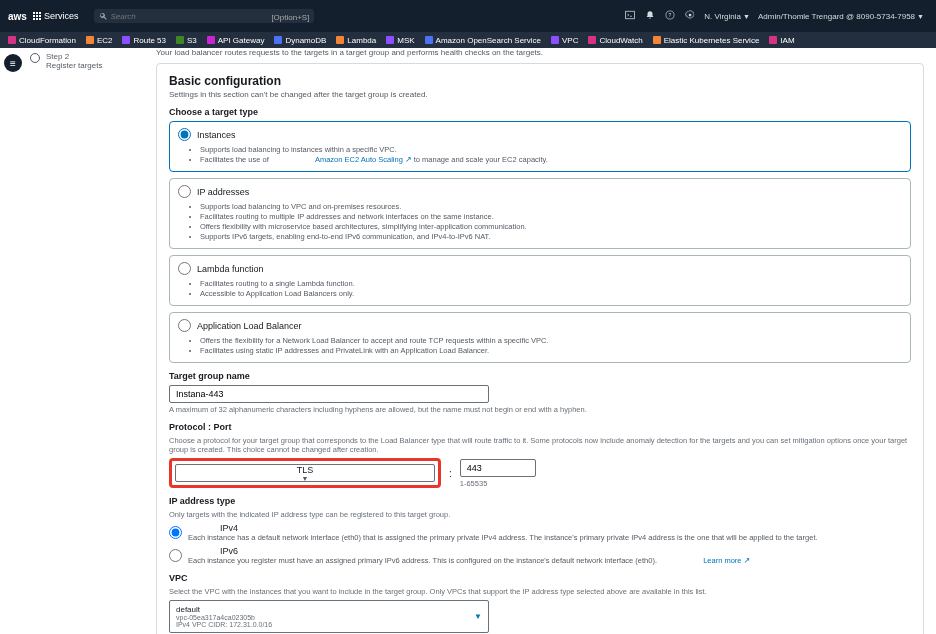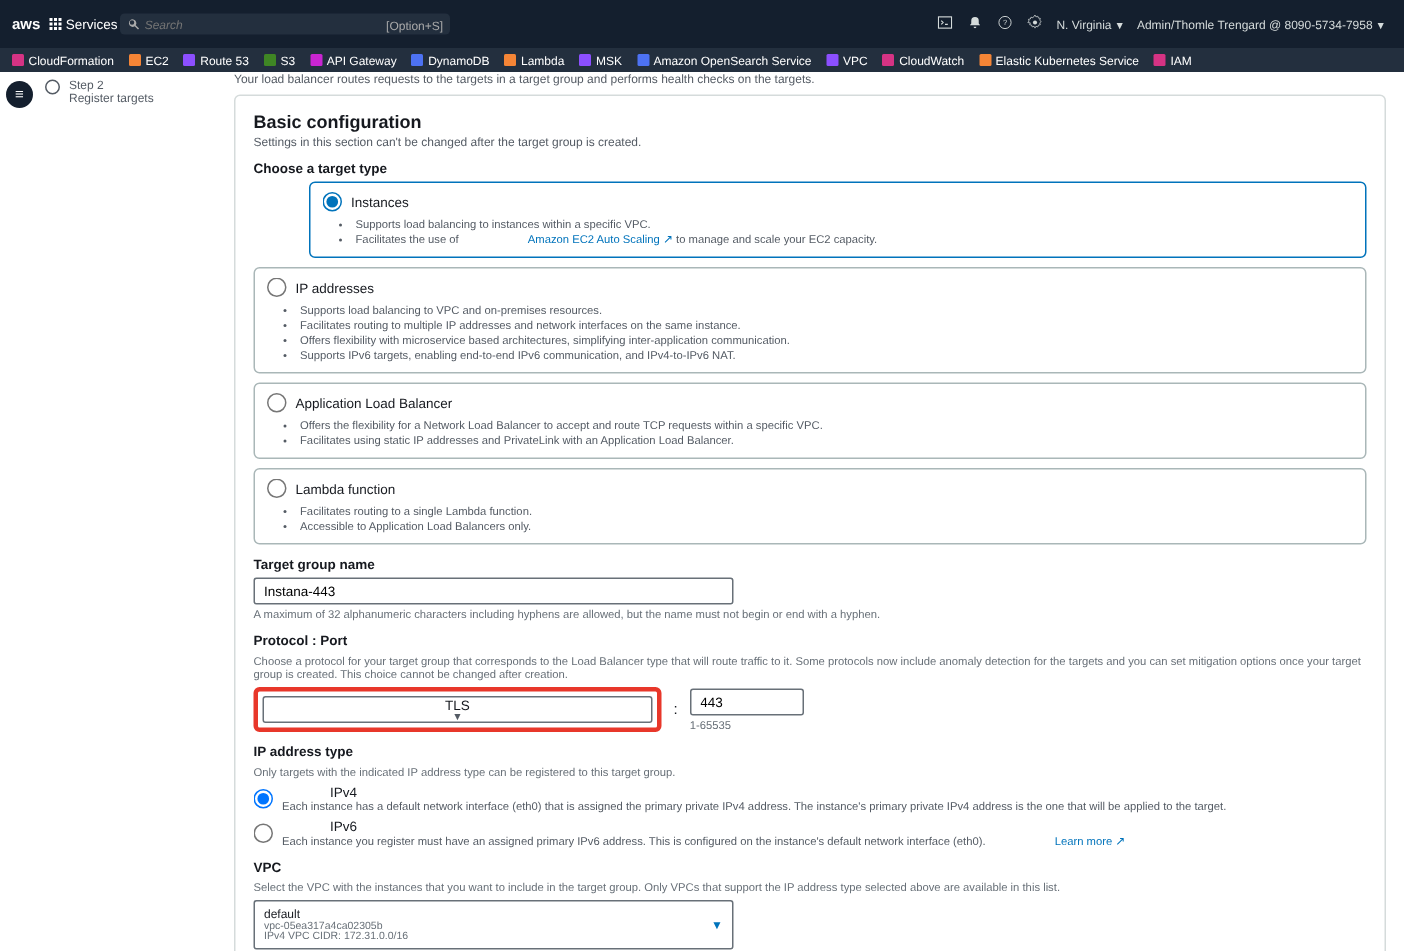--- a/index.html
+++ b/index.html
@@ -1,20 +1,20 @@
 <!DOCTYPE html>
 <html><head>
 <meta charset="utf-8">
 <style>
   * { box-sizing: border-box; margin: 0; padding: 0; font-family: "Amazon Ember", Arial, sans-serif; }
   body { background:#fff; color:#16191f; font-size:9px; width:936px; }
   
   .topnav { background:#141f2e; color:#fff; display:flex; align-items:center; height:20px; padding:16px 8px; }
   .topnav .logo { font-weight:700; font-size:10px; margin-right:6px; }
-  .topnav .svc { display:flex; align-items:center; gap:3px; margin-right:2px; cursor:pointer;}
+  .topnav .svc { display:flex; align-items:center; gap:3px; margin-right:16px; cursor:pointer;}
   .topnav .dots { display:grid; grid-template-columns:repeat(3,2px); gap:1px;}
   .topnav .dots span{width:2px;height:2px;background:#fff;}
   .topnav .search { flex:0 0 220px; display:flex; align-items:center; background:#232f3e; border-radius:3px; height:14px; padding:0 5px; }
   .topnav .search svg{width:8px;height:8px;fill:#aaa;margin-right:3px;}
   .topnav .search input{background:transparent;border:none;color:#fff;font-size:8px;font-style:italic;outline:none;width:120px;}
   .topnav .search .hint{margin-left:auto;color:#aaa;font-size:8px;}
   .topnav .spacer{flex:1;}
   .topnav .rico{margin:0 5px;color:#d5dbdb;cursor:pointer;}
   .topnav .rico svg{width:10px;height:10px;fill:#d5dbdb;}
   .topnav .txt{font-size:8px;color:#d5dbdb; margin:0 4px;cursor:pointer;}
@@ -31,21 +31,21 @@
   .step{display:flex;gap:6px;margin-bottom:20px;font-size:8px;color:#545b64;}
   .step .ring{width:10px;height:10px;border:1px solid #545b64;border-radius:50%;margin-top:1px;}
   .main{flex:1;padding:0 12px 12px 12px;}
   .intro{font-size:8px;color:#545b64;margin-bottom:6px;}
   .panel{border:1px solid #d5dbdb;border-radius:4px;padding:10px 12px;margin-bottom:10px;background:#fff;}
   .panel h2{font-size:12px;font-weight:700;margin-bottom:2px;}
   .panel .sub{font-size:8px;color:#545b64;margin-bottom:8px;}
   .label{font-size:9px;font-weight:700;margin:8px 0 4px 0;}
   .hint{font-size:7.5px;color:#687078;margin-top:2px;}
   .optbox{border:1px solid #aab7b8;border-radius:4px;padding:6px 8px;margin-bottom:6px;}
-  .optbox.sel{border:1.5px solid #0073bb;margin-left:37px;}
+  .optbox.sel{border:1.5px solid #0073bb;}
   .optrow{display:flex;align-items:center;gap:6px;}
   .optrow input[type=radio]{accent-color:#0073bb;}
   .optrow label{font-size:9px;}
   .optbox ul{margin:4px 0 0 22px;}
   .optbox li{font-size:7.5px;color:#545b64;list-style:disc;margin-bottom:1px;}
   .alink{color:#0073bb;text-decoration:none;cursor:pointer;padding-left:44px;}
   .ext{font-size:8px;}
   .tinput{border:1px solid #687078;border-radius:2px;height:18px;padding:0 6px;font-size:9px;width:320px;}
   .pprow{display:flex;gap:8px;align-items:center;}
   .selectwrap{position:relative;}
@@ -207,36 +207,36 @@
           <li>Supports load balancing to VPC and on-premises resources.</li>
           <li>Facilitates routing to multiple IP addresses and network interfaces on the same instance.</li>
           <li>Offers flexibility with microservice based architectures, simplifying inter-application communication.</li>
           <li>Supports IPv6 targets, enabling end-to-end IPv6 communication, and IPv4-to-IPv6 NAT.</li>
         </ul>
       </div>
 
       <div class="optbox">
         <div class="optrow">
           <input type="radio" style="">
+          <label>Lambda function</label>
+        </div>
+        <ul>
+          <li>Facilitates routing to a single Lambda function.</li>
+          <li>Accessible to Application Load Balancers only.</li>
+        </ul>
+      </div>
+
+      <div class="optbox">
+        <div class="optrow">
+          <input type="radio" style="">
           <label>Application Load Balancer</label>
         </div>
         <ul>
           <li>Offers the flexibility for a Network Load Balancer to accept and route TCP requests within a specific VPC.</li>
           <li>Facilitates using static IP addresses and PrivateLink with an Application Load Balancer.</li>
-        </ul>
-      </div>
-
-      <div class="optbox">
-        <div class="optrow">
-          <input type="radio" style="">
-          <label>Lambda function</label>
-        </div>
-        <ul>
-          <li>Facilitates routing to a single Lambda function.</li>
-          <li>Accessible to Application Load Balancers only.</li>
         </ul>
       </div>
 
       <div class="label">Target group name</div>
       <input class="tinput" value="Instana-443" style="">
       <div class="hint">A maximum of 32 alphanumeric characters including hyphens are allowed, but the name must not begin or end with a hyphen.</div>
 
       <div class="label">Protocol : Port</div>
       <div class="hint" style="margin-bottom:4px;">Choose a protocol for your target group that corresponds to the Load Balancer type that will route traffic to it. Some protocols now include anomaly detection for the targets and you can set mitigation options once your target group is created. This choice cannot be changed after creation.</div>
       <div class="pprow">

